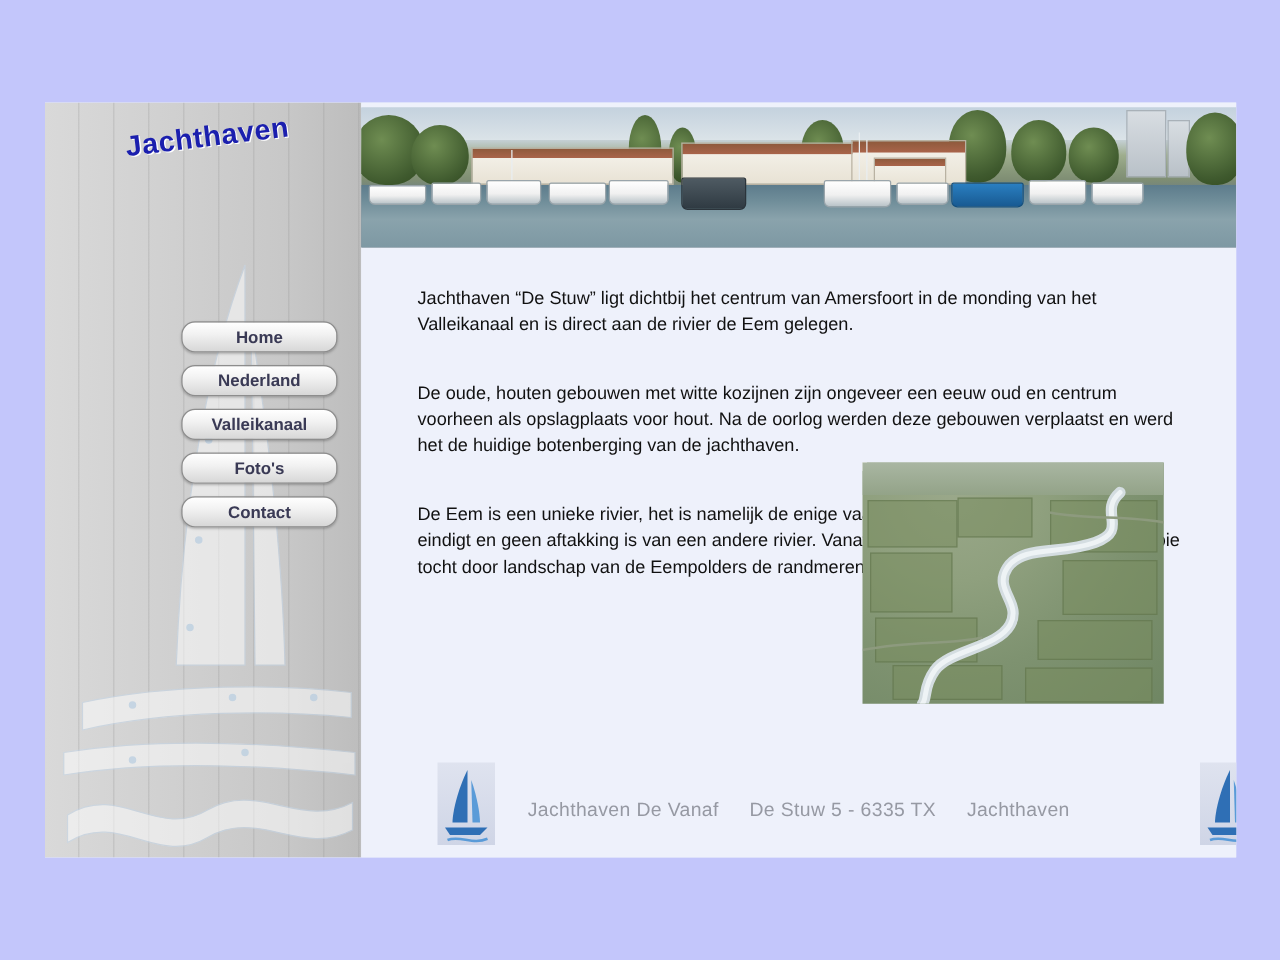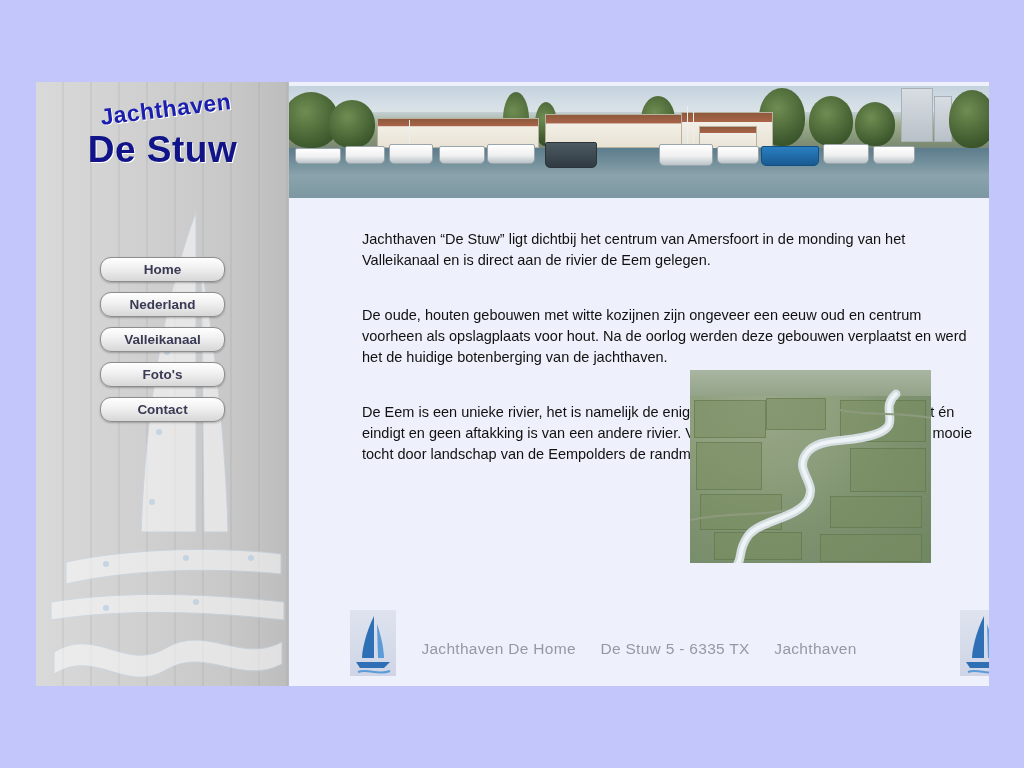--- a/index.html
+++ b/index.html
@@ -76,20 +76,21 @@
     margin-top: 6px;
     letter-spacing: 0.5px;
     text-shadow: 1px 1px 0 #ffffff;
   }
 
   #nav {
     position: absolute;
     left: 0;
     top: 175px;
     width: 253px;
+    padding-left: 45px;
   }
   .nav-btn {
     display: block;
     position: relative;
     width: 123px;
     margin: 0 auto 10px auto;
     height: 23px;
     line-height: 23px;
     text-align: center;
     font-size: 13.5px;
@@ -158,21 +159,20 @@
   }
 
   #body-text {
     position: absolute;
     left: 45px;
     top: 147px;
     width: 620px;
     font-size: 14.5px;
     color: #111111;
     line-height: 21px;
-    margin-left: 28px;
   }
   #body-text p { margin: 0 0 18px 0; }
   #body-text p.gap { margin-bottom: 34px; }
 
   
   #aerial {
     position: absolute;
     left: 401px;
     top: 288px;
     width: 241px;
@@ -246,21 +246,20 @@
         <circle cx="60" cy="362" r="3"></circle>
         <circle cx="140" cy="356" r="3"></circle>
         <circle cx="205" cy="356" r="3"></circle>
         <circle cx="60" cy="406" r="3"></circle>
         <circle cx="150" cy="400" r="3"></circle>
       </g>
     </svg>
 
     <div id="logo">
       <div id="logo-top">Jachthaven</div>
-      <div id="logo-main">De Stuw</div>
     </div>
 
     <nav id="nav">
       <a class="nav-btn" href="#">Home</a>
       <a class="nav-btn" href="#">Nederland</a>
       <a class="nav-btn" href="#">Valleikanaal</a>
       <a class="nav-btn" href="#">Foto's</a>
       <a class="nav-btn" href="#">Contact</a>
     </nav>
   </div>
@@ -337,21 +336,21 @@
       <div class="footer-logo" id="footer-logo-left">
         <svg class="fl-sail" viewBox="0 0 46 66" width="46" height="66">
           <path d="M24 6 C 16 22, 12 40, 12 48 L24 48 Z" fill="#2f6fb5"></path>
           <path d="M27 14 C 32 28, 34 42, 34 48 L28 48 Z" fill="#5a9bd8"></path>
           <path d="M6 52 L40 52 L34 58 L10 58 Z" fill="#2f6fb5"></path>
           <path d="M8 62 C 18 58, 28 66, 40 61" stroke="#5a9bd8" stroke-width="2" fill="none"></path>
         </svg>
       </div>
 
       <div id="footer-text">
-        <span>Jachthaven De Home</span>
+        <span>Jachthaven De Vanaf</span>
         <span>De Stuw 5 - 6335 TX</span>
         <span>Jachthaven</span>
       </div>
 
       <div class="footer-logo" id="footer-logo-right">
         <svg class="fl-sail" viewBox="0 0 46 66" width="46" height="66">
           <path d="M24 6 C 16 22, 12 40, 12 48 L24 48 Z" fill="#2f6fb5"></path>
           <path d="M27 14 C 32 28, 34 42, 34 48 L28 48 Z" fill="#5a9bd8"></path>
           <path d="M6 52 L40 52 L34 58 L10 58 Z" fill="#2f6fb5"></path>
           <path d="M8 62 C 18 58, 28 66, 40 61" stroke="#5a9bd8" stroke-width="2" fill="none"></path>

